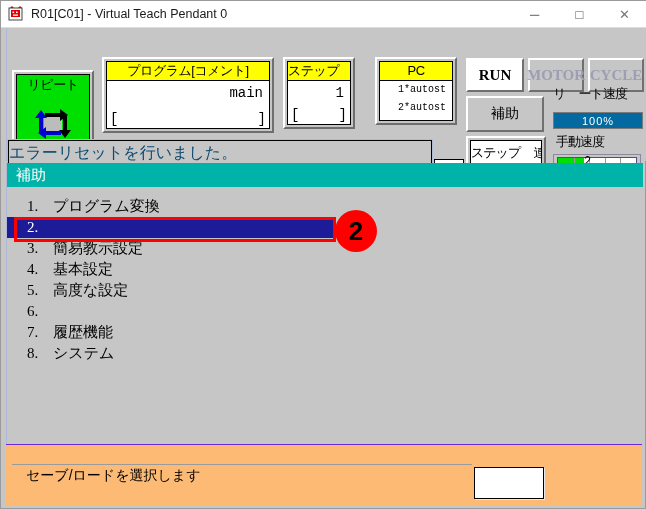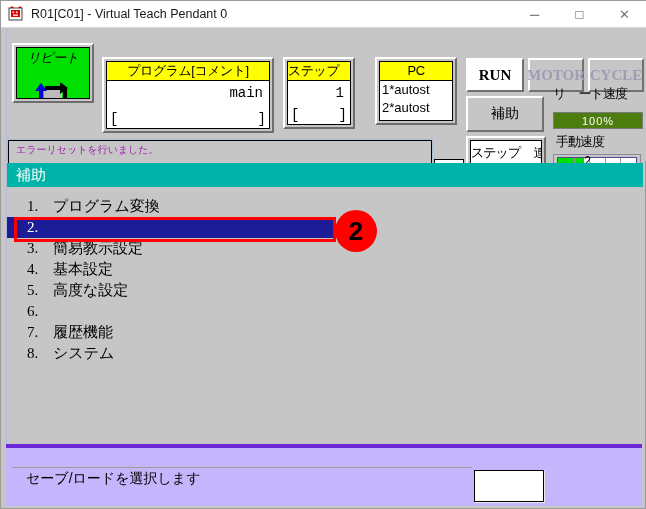--- a/index.html
+++ b/index.html
@@ -75,21 +75,21 @@
   .tile-inner {
     width: 100%; height: 100%;
     box-sizing: border-box;
     border: 1px solid #000000;
     background: #ffffff;
     position: relative;
     overflow: hidden;
   }
 
   
-  #tile-repeat { left: 10px; top: 15px; width: 82px; height: 60px; font-style: italic; }
+  #tile-repeat { left: 10px; top: 42px; width: 82px; height: 92px; }
   #tile-repeat .tile-inner { background: #00e000; }
   .rep-label {
     position: absolute; left: 0; top: 1px; width: 100%;
     text-align: center; font-size: 13px; color: #000;
     font-family: "Liberation Sans", sans-serif;
     letter-spacing: -0.5px;
   }
   .rep-glyph {
     position: absolute; left: 50%; top: 30px;
     transform: translateX(-50%);
@@ -121,23 +121,23 @@
     font-family: "Liberation Mono", monospace;
     font-size: 14px;
   }
   .brackets {
     position: absolute; left: 3px; right: 3px; bottom: 1px;
     display: flex; justify-content: space-between;
     font-family: "Liberation Mono", monospace;
     font-size: 14px;
   }
   .pc-line {
-    font-family: Liberation Sans, sans-serif;
-    font-size: 13px; color: #000;
-    padding-left: 2px; line-height: 18px;
+    font-family: Liberation Mono, monospace;
+    font-size: 10px; color: #000;
+    padding-left: 18px; line-height: 18px;
   }
 
   
   .modebtn {
     position: absolute; top: 30px;
     height: 34px; box-sizing: border-box;
     border-top: 2px solid #ffffff;
     border-left: 2px solid #ffffff;
     border-right: 2px solid #707070;
     border-bottom: 2px solid #707070;
@@ -164,21 +164,21 @@
 
   
   .spd-label {
     position: absolute; font-size: 13px; color: #000;
     letter-spacing: -1px; white-space: nowrap;
   }
   #lbl-repspeed { left: 551px; top: 57px; }
   #bar-repspeed {
     position: absolute; left: 551px; top: 84px;
     width: 90px; height: 17px;
-    background: #4d7c0f;
+    background: #0369a1;
     border: 1px solid #7a7a7a;
     box-sizing: border-box;
     color: #ffffff; font-size: 11px;
     display: flex; align-items: center; justify-content: center;
     letter-spacing: 1px;
   }
   #lbl-manspeed { left: 554px; top: 105px; }
   #gauge-manspeed {
     position: absolute; left: 551px; top: 126px;
     width: 88px; height: 30px;
@@ -220,22 +220,22 @@
 
   
   #msgbox {
     position: absolute; left: 6px; top: 112px;
     width: 424px; height: 38px;
     box-sizing: border-box;
     background: #c6c6c6;
     border: 1px solid #000000;
     outline: 1px solid #aebdd3;
     display: flex; align-items: flex-start;
-    padding: 2px 7px;
-    font-size: 10px; color: #a21caf;
+    padding: 2px 0;
+    font-size: 16px; color: #0c4a6e;
   }
   #lv2box {
     position: absolute; left: 432px; top: 131px;
     width: 30px; height: 19px;
     box-sizing: border-box;
     background: #ffffff;
     border: 1px solid #000;
     font-family: "Liberation Mono", monospace;
     font-size: 12px; color: #000;
     display: flex; align-items: center; justify-content: center;
@@ -310,23 +310,23 @@
     color: #000000;
     font-size: 26px; font-weight: bold;
     display: flex; align-items: center; justify-content: center;
     font-family: "Liberation Sans", sans-serif;
   }
 
   
   #bottombar {
     position: absolute; left: 5px; top: 443px;
     width: 636px; height: 62px;
-    background: #c4b5fd;
-    box-sizing: border-box;
-    border-top: 4px solid #6d28d9;
+    background: #fdba74;
+    box-sizing: border-box;
+    border-top: 1px solid #6d28d9;
   }
   #bottom-sep {
     position: absolute; left: 6px; top: 19px;
     width: 460px; height: 1px; background: #9a9a9a;
   }
   #bottom-msg {
     position: absolute; left: 20px; top: 22px;
     font-size: 14px; color: #000;
     white-space: nowrap;
   }

